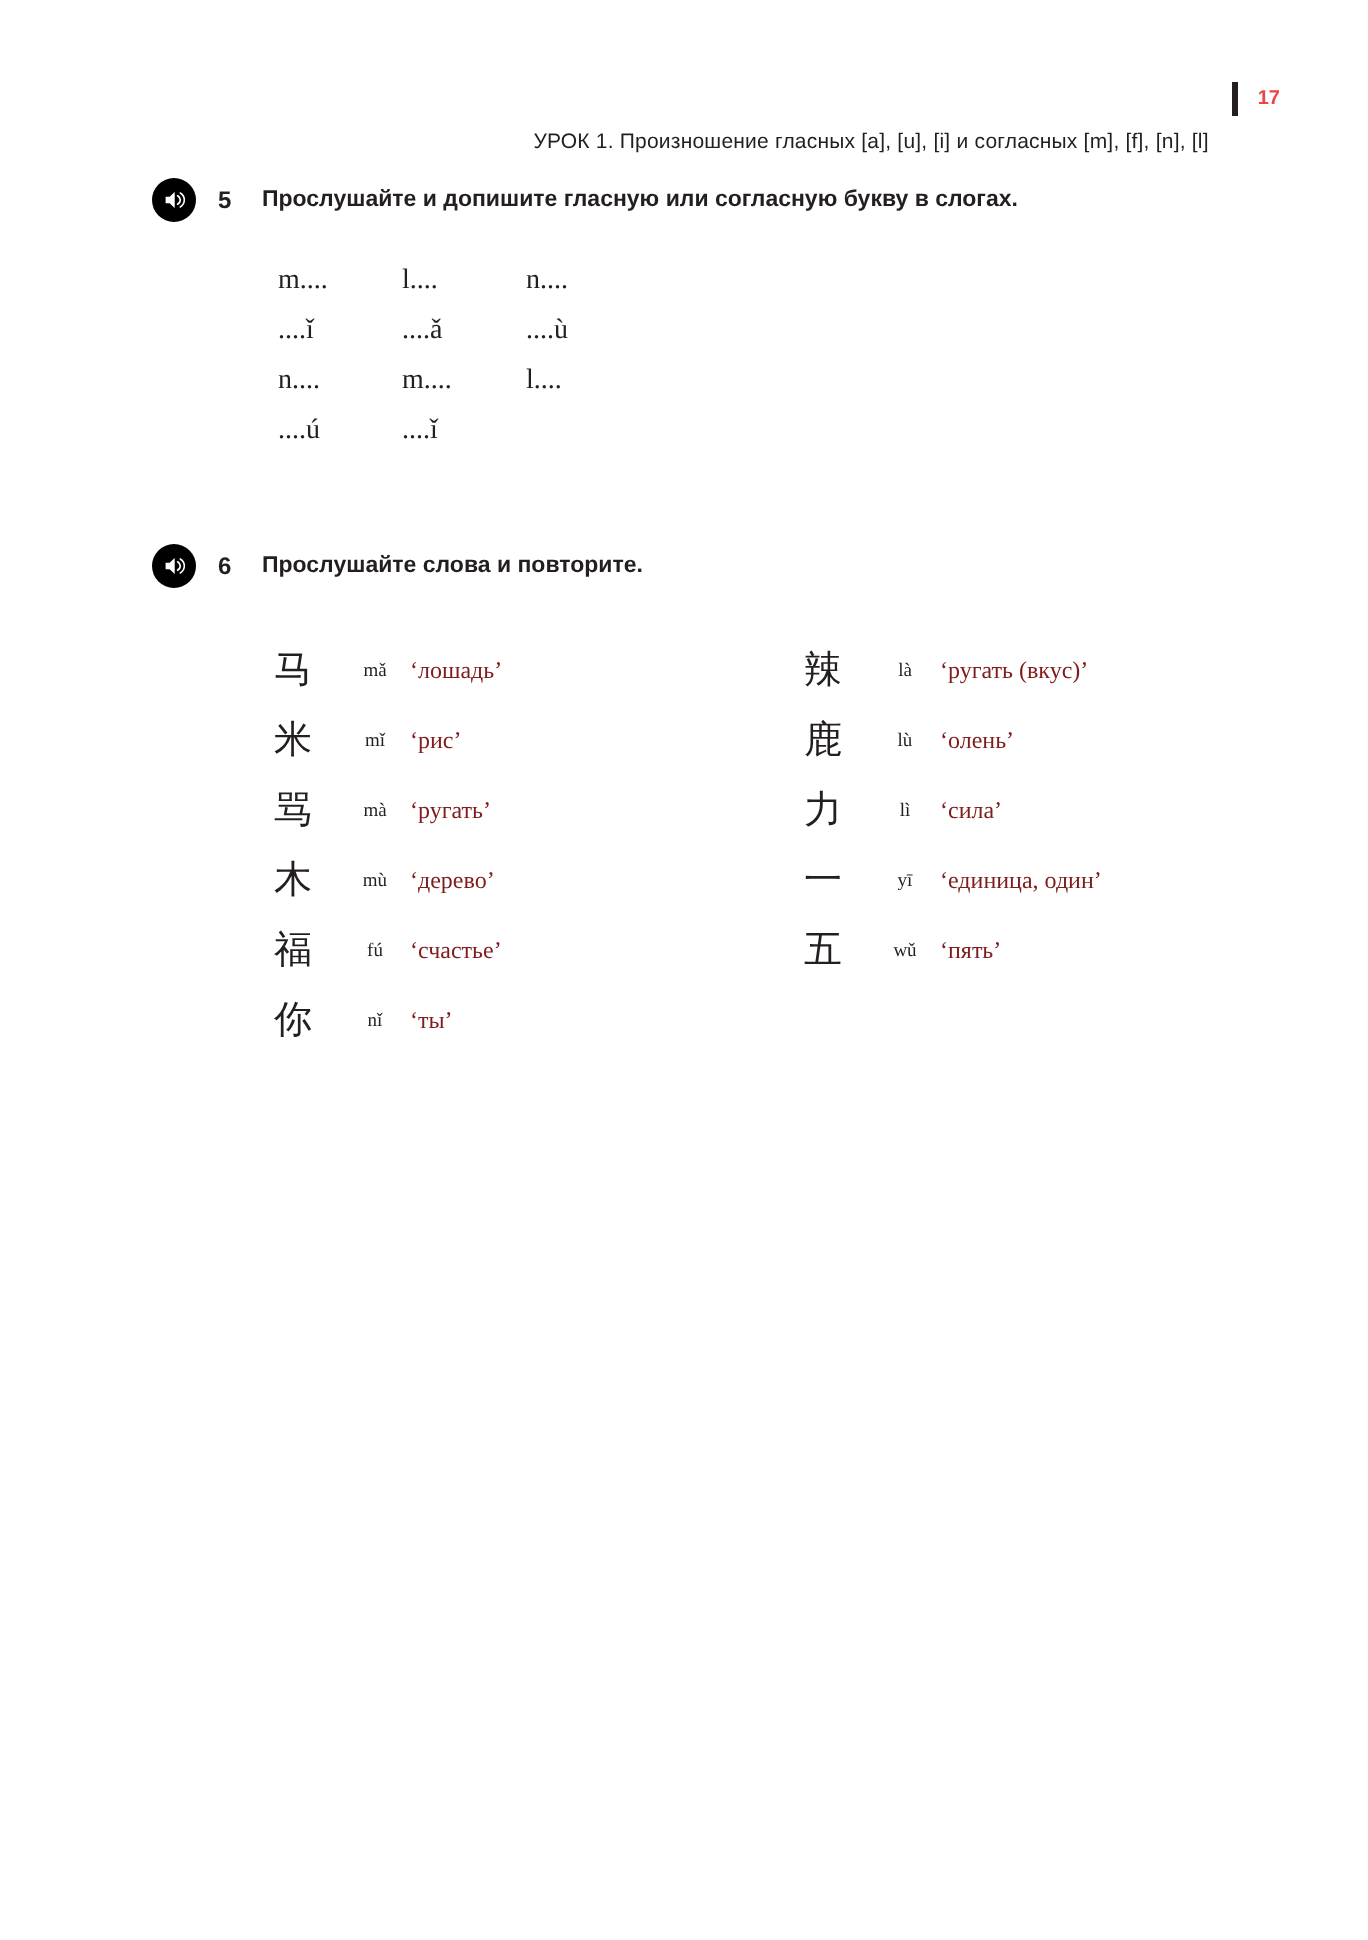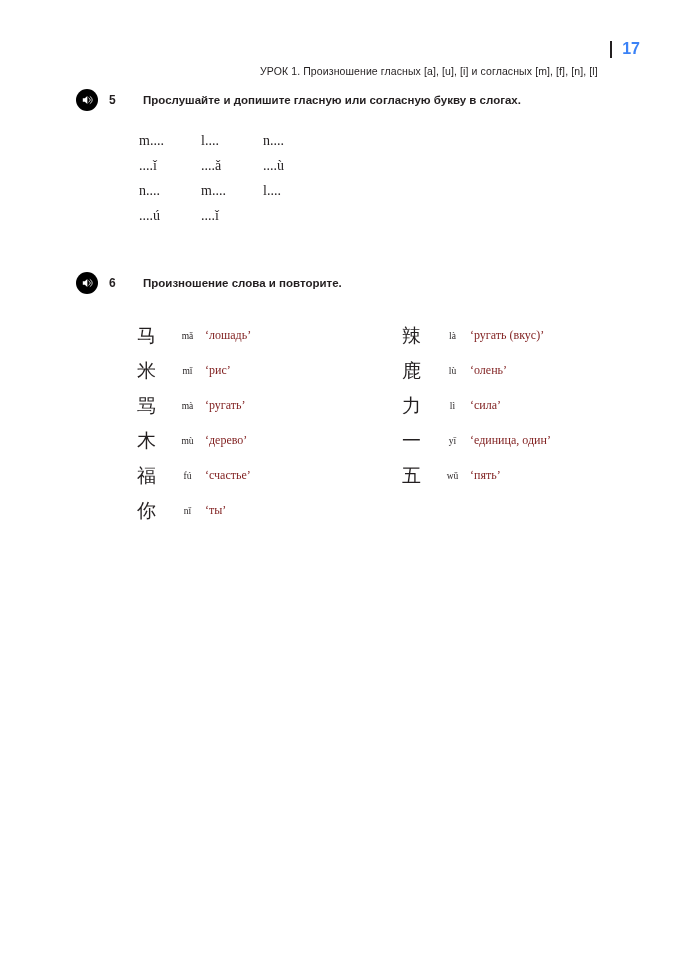--- a/index.html
+++ b/index.html
@@ -36,23 +36,23 @@
     white-space: nowrap;
     margin-top: 44px;
   }
   .header-rule {
     width: 2.5px;
     height: 17px;
     background: #231f20;
     margin: 0 10px 0 12px;
   }
   .header-pageno {
-    font-size: 16px;
+    font-size: 10px;
     font-weight: bold;
-    color: #3b82f6;
+    color: #ef4444;
   }
 
   
   .exercise {
     position: absolute;
     left: 76px;
   }
   .ex-head {
     display: flex;
     align-items: center;
@@ -73,21 +73,21 @@
     font-size: 12px;
     font-weight: bold;
     color: #231f20;
     margin-left: 11px;
     width: 14px;
   }
   .ex-title {
     font-size: 11.5px;
     font-weight: bold;
     color: #231f20;
-    margin-left: 20px;
+    margin-left: 8px;
     white-space: nowrap;
   }
 
   
   .syllable-grid {
     position: absolute;
     left: 139px;
     top: 133px;
     font-family: "Liberation Serif", serif;
     font-size: 14px;
@@ -194,21 +194,21 @@
 <div class="exercise" style="top:271px;">
   <div class="ex-head">
     <span class="speaker-icon">
       <svg width="14" height="14" viewBox="0 0 16 16" aria-hidden="true">
         <path d="M3.2 6.1h2.3L8.4 3.4v9.2L5.5 9.9H3.2z" fill="#ffffff"></path>
         <path d="M10.1 5.6c1 .7 1.5 1.5 1.5 2.4s-.5 1.7-1.5 2.4" stroke="#ffffff" stroke-width="1" fill="none" stroke-linecap="round"></path>
         <path d="M11.6 4c1.5 1 2.3 2.4 2.3 4s-.8 3-2.3 4" stroke="#ffffff" stroke-width="0.9" fill="none" stroke-linecap="round"></path>
       </svg>
     </span>
     <span class="ex-number">6</span>
-    <span class="ex-title">Произношение слова и повторите.</span>
+    <span class="ex-title">Прослушайте слова и повторите.</span>
   </div>
 </div>
 
 <div class="vocab">
 
   <div class="vocab-col left">
     <div class="vocab-row">
       <span class="v-han">马</span>
       <span class="v-pinyin">mǎ</span>
       <span class="v-gloss">‘лошадь’</span>

